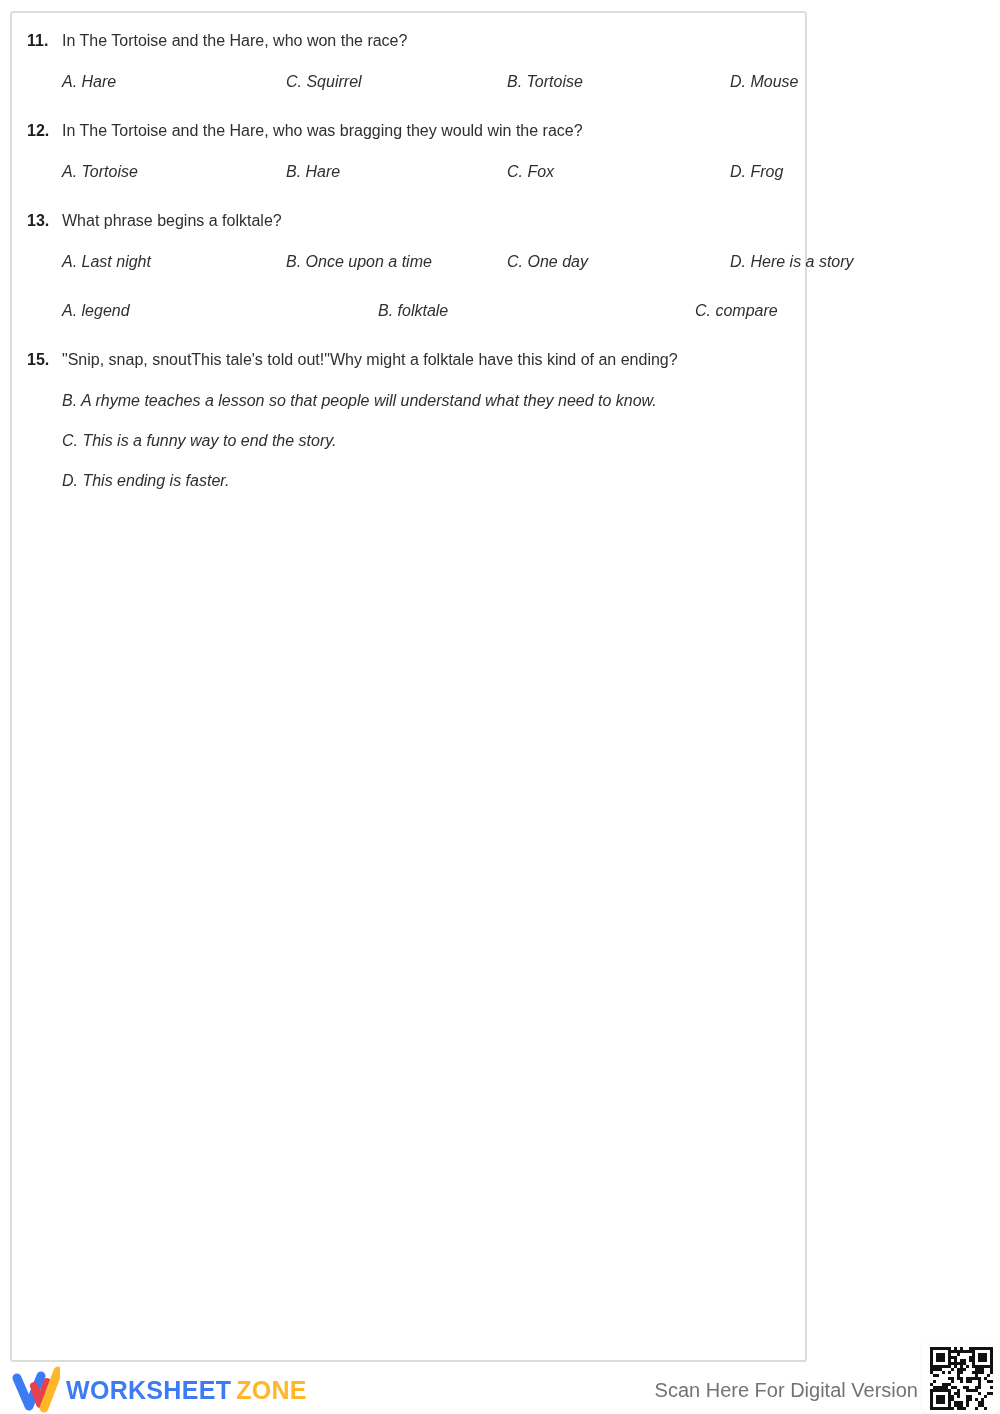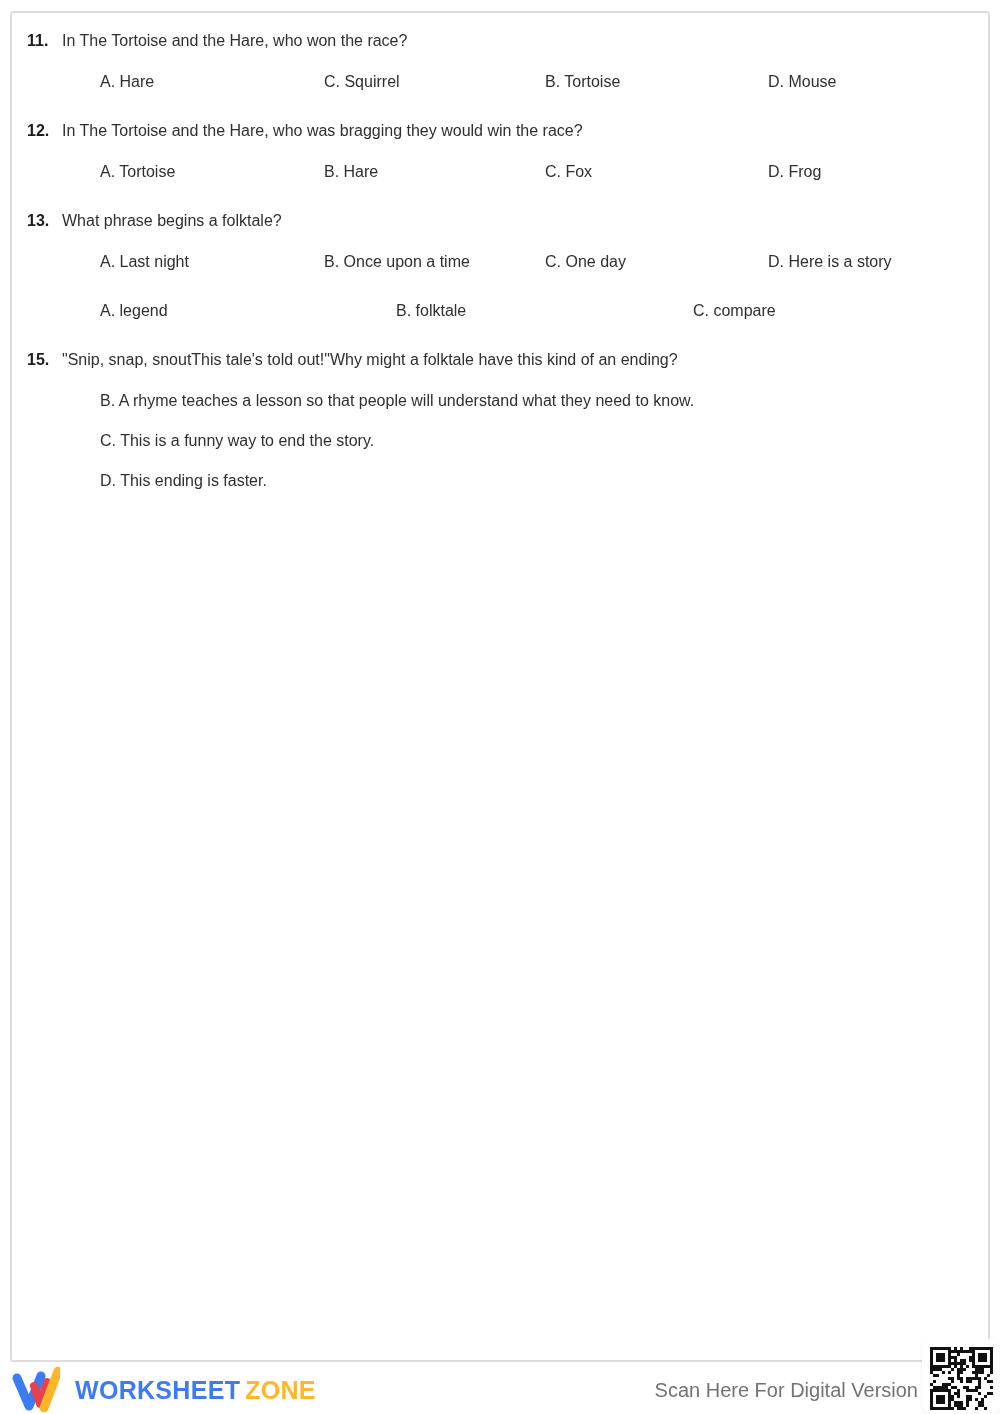--- a/index.html
+++ b/index.html
@@ -4,40 +4,40 @@
 <style>
   html,body{margin:0;padding:0;}
   body{
     width:1000px;height:1414px;position:relative;overflow:hidden;
     background:#ffffff;
     font-family:"Liberation Sans","DejaVu Sans",sans-serif;
     color:#2f2f2f;
   }
   
   .page{
-    position:absolute;left:10px;top:11px;width:980px;height:1351px;
+    position:absolute;left:10px;top:11px;width:797px;height:1351px;
     box-sizing:border-box;border:2px solid #dcdcdc;border-radius:3px;
     background:#ffffff;padding:15px 16px 0 15px;
   }
   .question{margin-bottom:23px;}
   .q-line{display:flex;font-size:16px;line-height:26px;}
   .q-num{width:35px;flex-shrink:0;font-weight:700;color:#1d1d1d;}
   .q-text{color:#2f2f2f;}
-  .options{margin-left:73px;margin-top:15px;display:grid;font-size:16px;line-height:26px;}
+  .options{margin-left:35px;margin-top:15px;display:grid;font-size:16px;line-height:26px;font-style:italic;}
   .cols4{grid-template-columns:224px 221px 223px auto;}
-  .cols3{grid-template-columns:296px 297px auto;}
+  .cols3{grid-template-columns:296px 297px auto;gap:20px;}
   .stack{display:block;}
   .stack .option{margin-top:14px;}
   .stack .option:first-child{margin-top:0;}
   .option{white-space:nowrap;color:#2f2f2f;}
   .stack .option{white-space:normal;}
   
   .brand{position:absolute;left:12px;top:1366px;display:flex;align-items:center;}
   .brand-icon{width:48px;height:48px;flex-shrink:0;}
-  .brand-text{margin-left:15px;font-size:25px;font-weight:800;letter-spacing:0.3px;white-space:nowrap;}
+  .brand-text{margin-left:6px;font-size:25px;font-weight:800;letter-spacing:0.3px;white-space:nowrap;}
   .brand-blue{color:#3d7bf4;}
   .brand-orange{color:#ffb629;margin-left:5px;}
   .scan-text{position:absolute;top:1379px;right:82px;font-size:20px;font-weight:500;color:#737373;white-space:nowrap;}
   .qr-card{
     position:absolute;left:922px;top:1339px;width:78px;height:75px;
     background:#ffffff;border-radius:8px;
     box-shadow:0 1px 3px rgba(0,0,0,0.08);
   }
   .qr-card svg{position:absolute;left:8px;top:8px;}
 </style>

